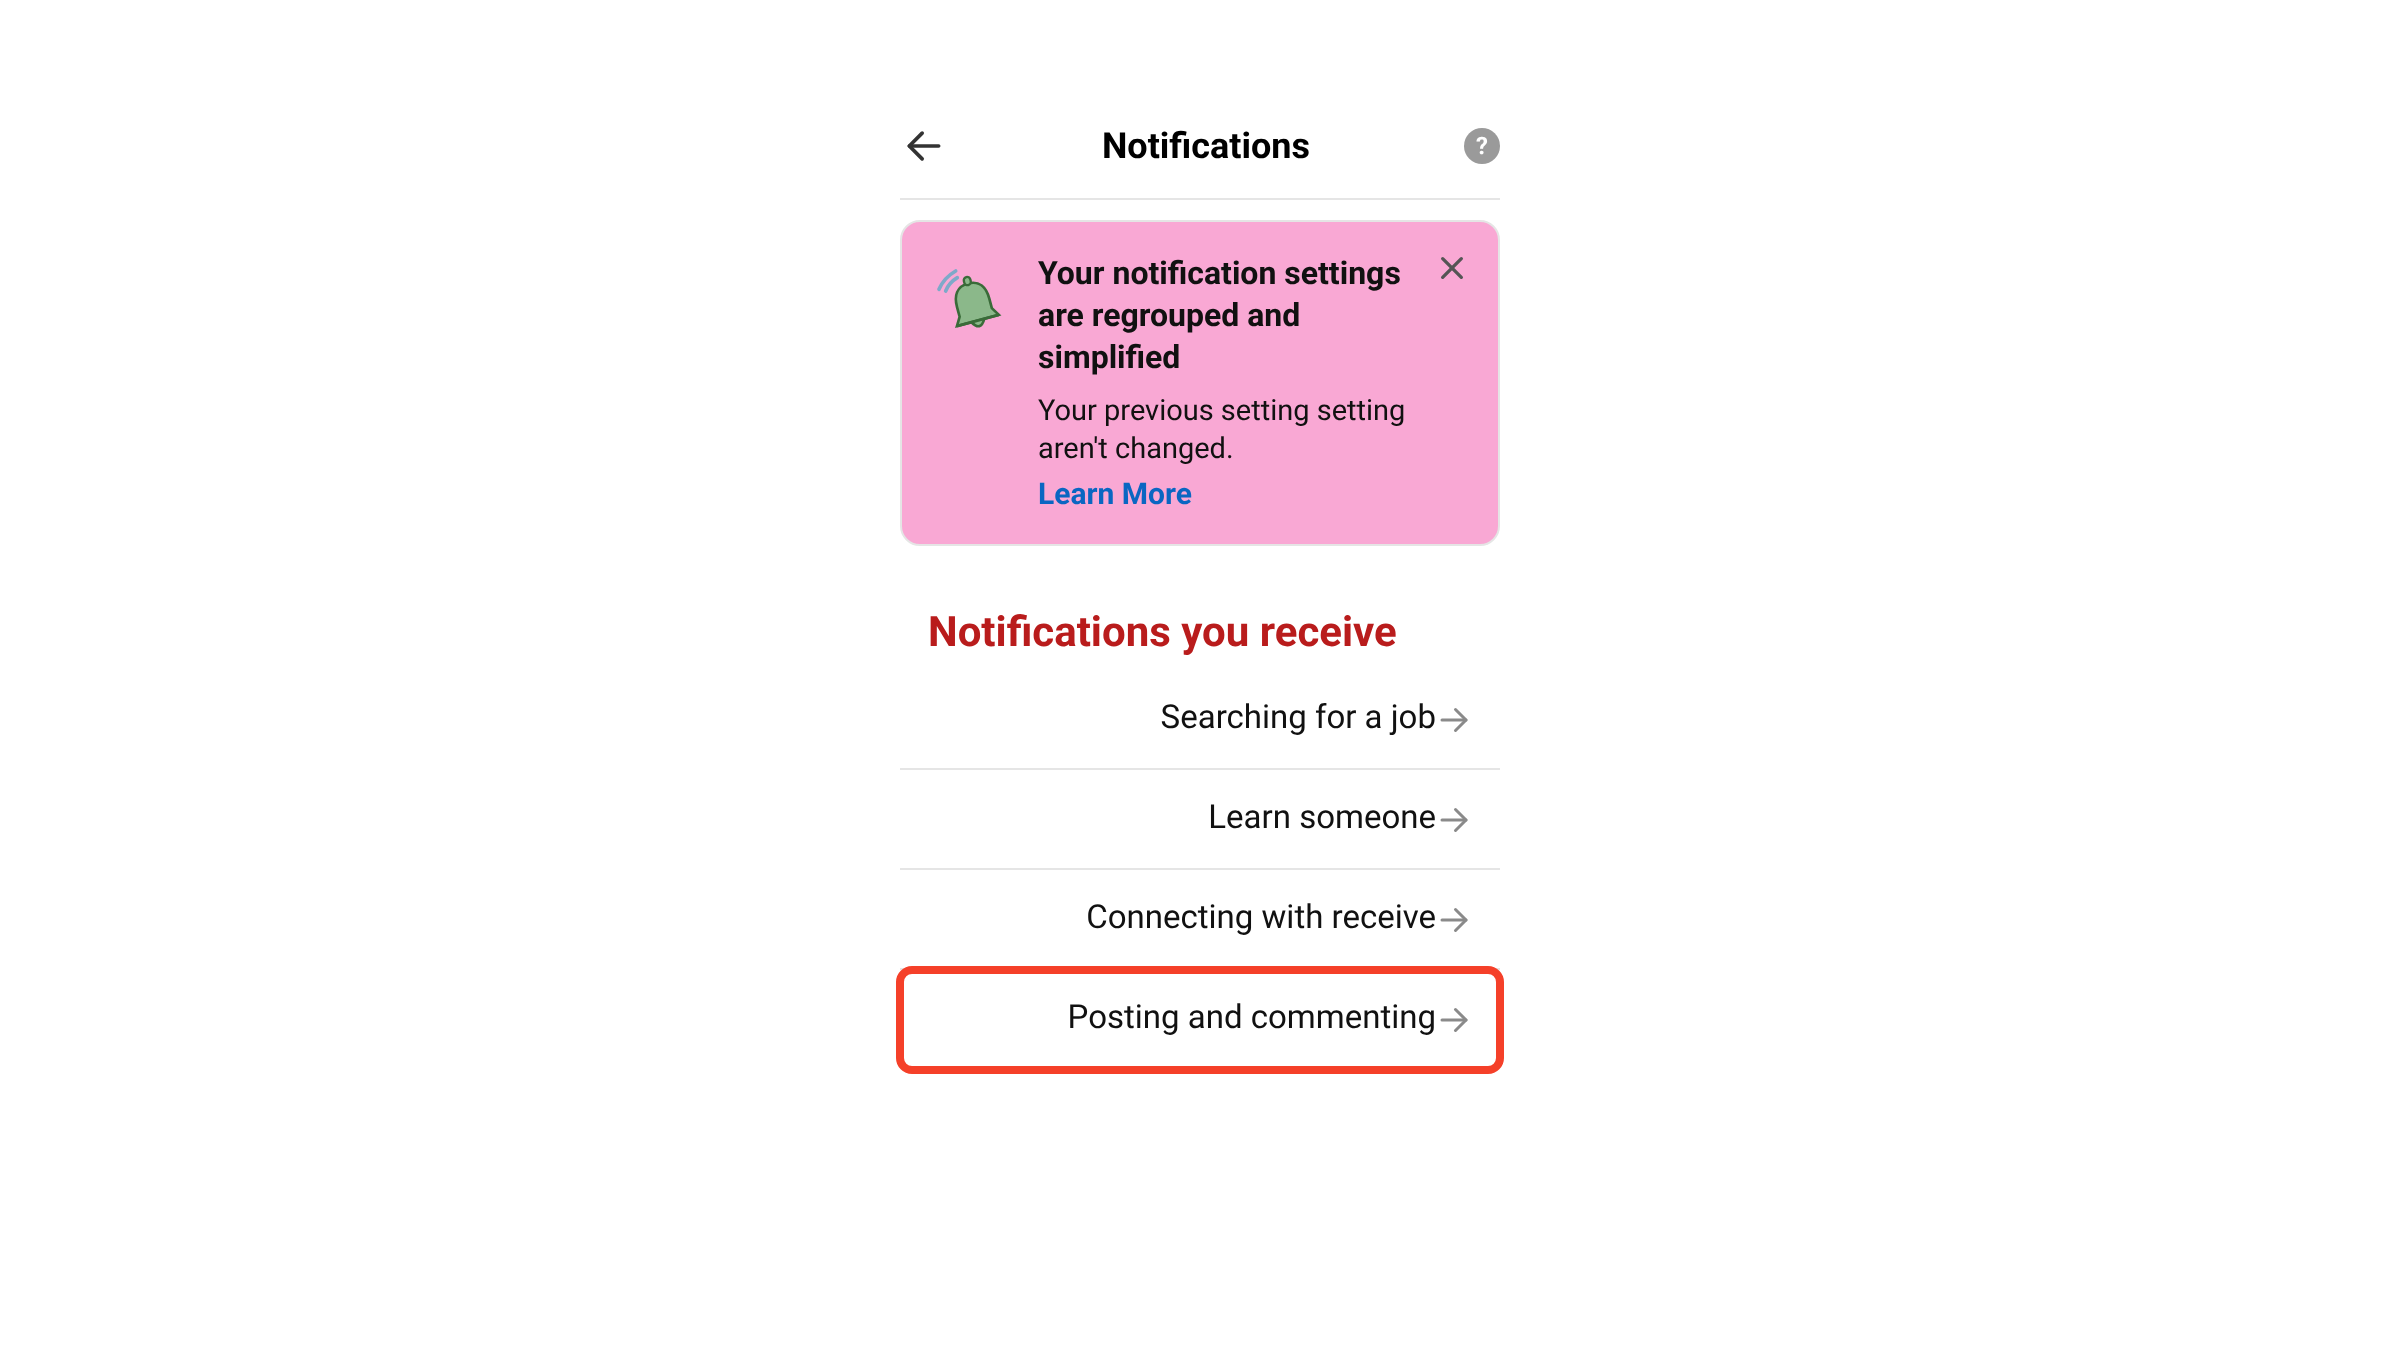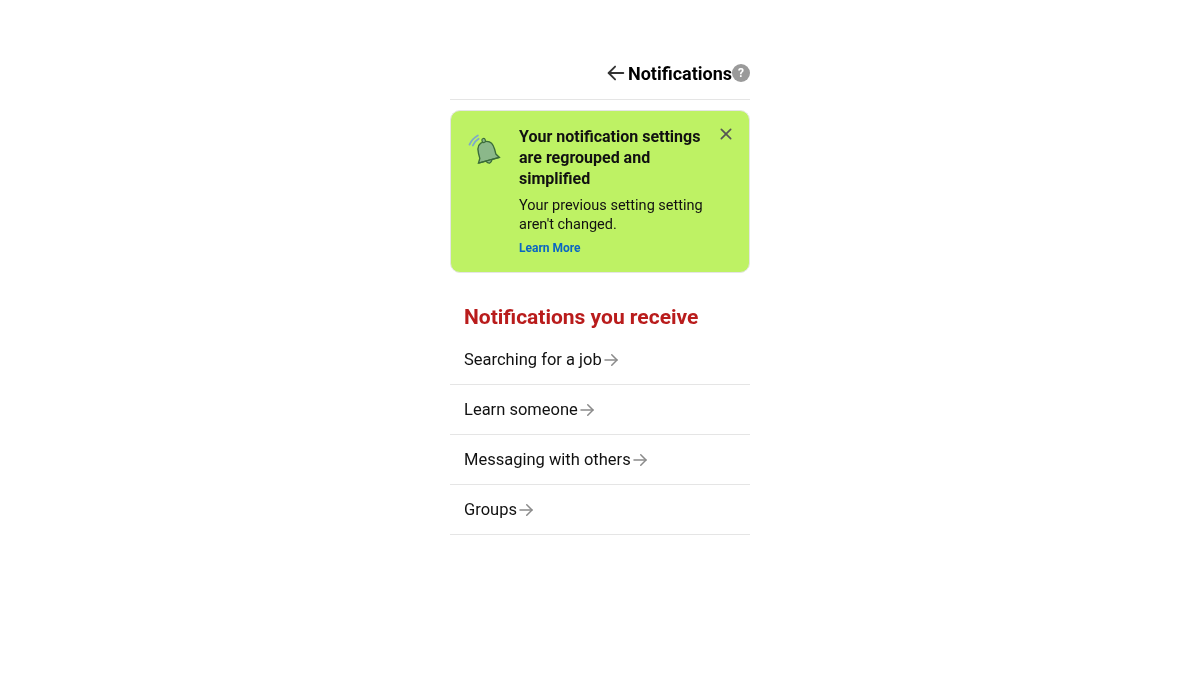--- a/index.html
+++ b/index.html
@@ -15,21 +15,21 @@
       display: flex;
       justify-content: center;
       padding-top: 55px;
     }
     .container {
       width: 300px;
     }
     .header {
       display: flex;
       align-items: center;
-      justify-content: flex-end;
+      justify-content: space-between;
       padding: 6px 0 14px 0;
       border-bottom: 1px solid #e5e5e5;
     }
     .header-title {
       font-size: 18px;
       font-weight: 700;
       color: #000;
     }
     .back-btn {
       width: 24px;
@@ -53,21 +53,21 @@
       cursor: pointer;
     }
     .info-banner {
       margin-top: 10px;
       border: 1px solid #e5e5e5;
       border-radius: 10px;
       padding: 16px 14px 16px 14px;
       display: flex;
       align-items: flex-start;
       position: relative;
-      background: #bef264;
+      background: #f9a8d4;
     }
     .bell-wrap {
       width: 44px;
       flex-shrink: 0;
       display: flex;
       align-items: flex-start;
       justify-content: center;
       margin-right: 10px;
       margin-top: 6px;
     }
@@ -82,21 +82,21 @@
       margin-bottom: 8px;
       padding-right: 20px;
     }
     .banner-text {
       font-size: 14.5px;
       color: #111;
       line-height: 1.3;
       margin-bottom: 2px;
     }
     .learn-more {
-      font-size: 12px;
+      font-size: 15px;
       font-weight: 700;
       color: #0a66c2;
       cursor: pointer;
     }
     .close-btn {
       position: absolute;
       top: 14px;
       right: 14px;
       width: 18px;
       height: 18px;
@@ -110,21 +110,21 @@
       font-size: 21px;
       font-weight: 700;
       color: #b91c1c;
       margin-top: 32px;
       margin-bottom: 6px;
       padding: 0 14px;
     }
     .list-item {
       display: flex;
       align-items: center;
-      justify-content: flex-start;
+      justify-content: flex-end;
       padding: 15px 14px;
       border-bottom: 1px solid #e5e5e5;
       cursor: pointer;
     }
     .list-item-label {
       font-size: 16.5px;
       color: #111;
     }
     .arrow-right {
       color: #8a8a8a;
@@ -197,30 +197,30 @@
       <div class="list-item">
         <span class="list-item-label">Learn someone</span>
         <span class="arrow-right">
           <svg width="18" height="18" viewBox="0 0 24 24" fill="none" stroke="#8a8a8a" stroke-width="2" stroke-linecap="round" stroke-linejoin="round">
             <line x1="4" y1="12" x2="20" y2="12"></line>
             <polyline points="13 5 20 12 13 19"></polyline>
           </svg>
         </span>
       </div>
       <div class="list-item">
-        <span class="list-item-label">Messaging with others</span>
-        <span class="arrow-right">
-          <svg width="18" height="18" viewBox="0 0 24 24" fill="none" stroke="#8a8a8a" stroke-width="2" stroke-linecap="round" stroke-linejoin="round">
-            <line x1="4" y1="12" x2="20" y2="12"></line>
-            <polyline points="13 5 20 12 13 19"></polyline>
-          </svg>
-        </span>
-      </div>
-      <div class="list-item">
-        <span class="list-item-label">Groups</span>
+        <span class="list-item-label">Connecting with receive</span>
+        <span class="arrow-right">
+          <svg width="18" height="18" viewBox="0 0 24 24" fill="none" stroke="#8a8a8a" stroke-width="2" stroke-linecap="round" stroke-linejoin="round">
+            <line x1="4" y1="12" x2="20" y2="12"></line>
+            <polyline points="13 5 20 12 13 19"></polyline>
+          </svg>
+        </span>
+      </div>
+      <div class="list-item highlighted">
+        <span class="list-item-label">Posting and commenting</span>
         <span class="arrow-right">
           <svg width="18" height="18" viewBox="0 0 24 24" fill="none" stroke="#8a8a8a" stroke-width="2" stroke-linecap="round" stroke-linejoin="round">
             <line x1="4" y1="12" x2="20" y2="12"></line>
             <polyline points="13 5 20 12 13 19"></polyline>
           </svg>
         </span>
       </div>
     </div>
 
 </div>

